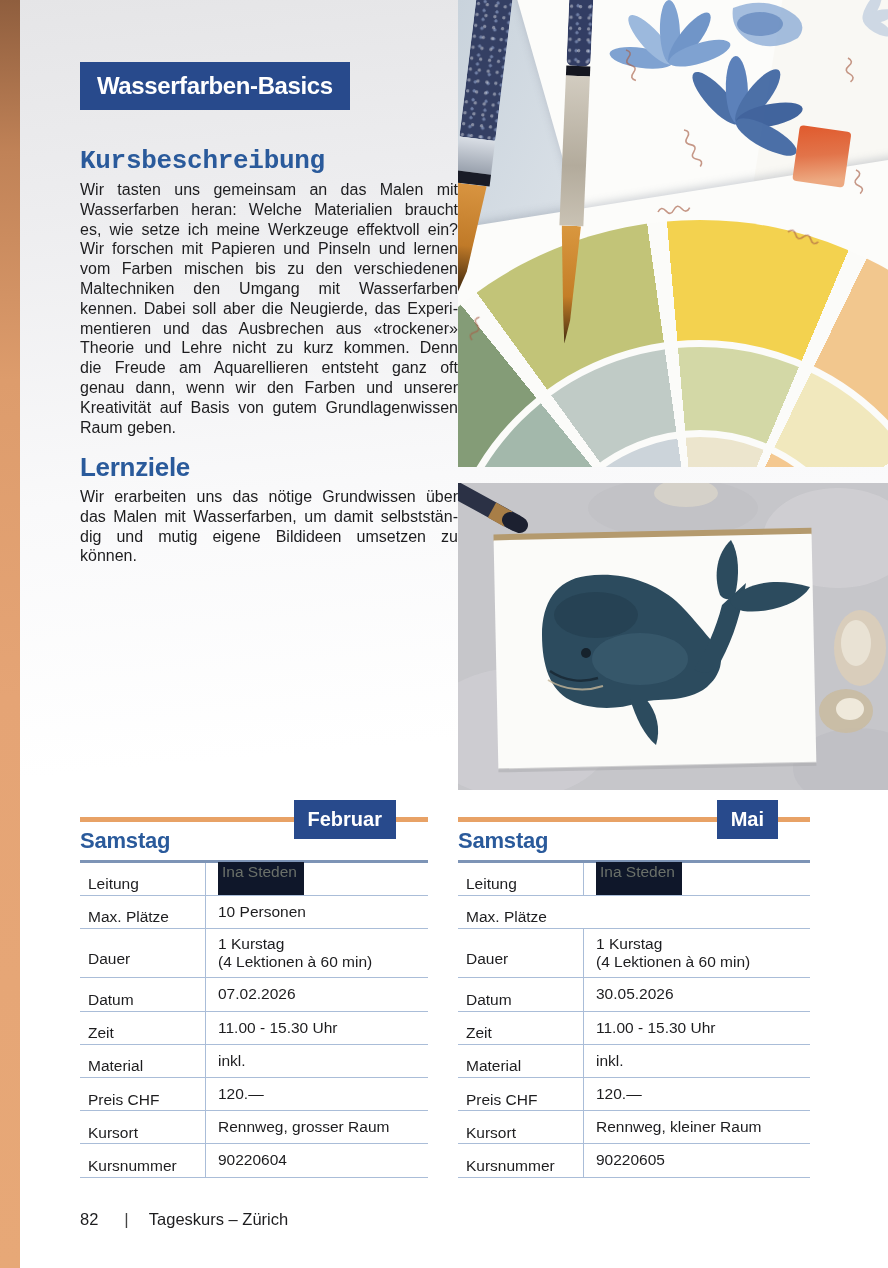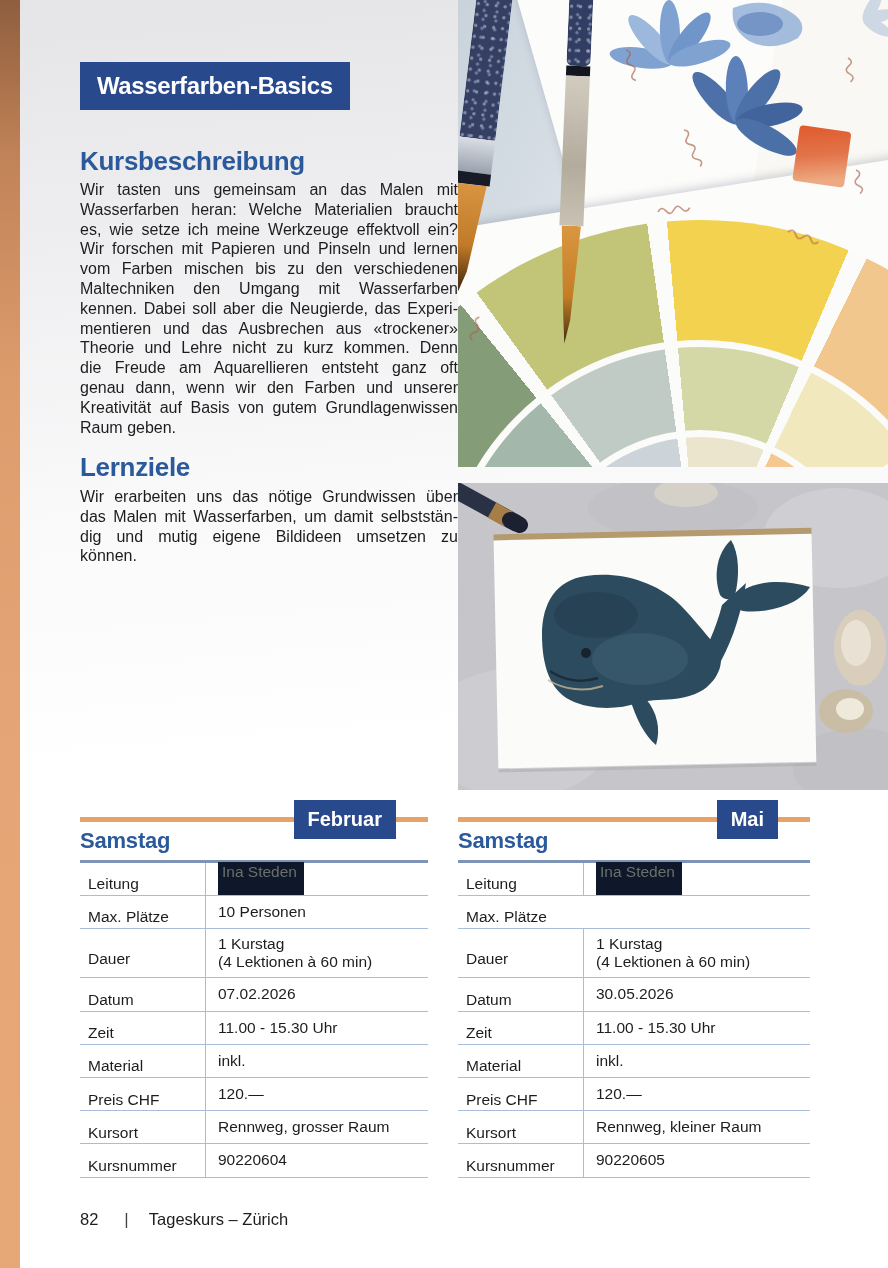--- a/index.html
+++ b/index.html
@@ -78,21 +78,21 @@
   #footer{position:absolute;left:80px;top:1210px;display:flex;align-items:baseline;font-size:16.5px;color:#1d1d1f;}
   .fpipe{margin:0 20px 0 26px;color:#444;font-size:17px;}
 </style>
 </head>
 <body>
 
 <div class="strip"></div>
 
 <div class="banner">Wasserfarben-Basics</div>
 
-<div class="h-blue" style="top:146px;">Kursbeschreibung</div>
+<div class="h-blue" style="top:146px;font-family:Liberation Mono, monospace;">Kursbeschreibung</div>
 <div class="para" style="top:180px;">
     <div class="jline">Wir tasten uns gemeinsam an das Malen mit</div>
     <div class="jline">Wasserfarben heran: Welche Materialien braucht</div>
     <div class="jline">es, wie setze ich meine Werkzeuge effektvoll ein?</div>
     <div class="jline">Wir forschen mit Papieren und Pinseln und lernen</div>
     <div class="jline">vom Farben mischen bis zu den verschiedenen</div>
     <div class="jline">Maltechniken den Umgang mit Wasserfarben</div>
     <div class="jline">kennen. Dabei soll aber die Neugierde, das Experi-</div>
     <div class="jline">mentieren und das Ausbrechen aus «trockener»</div>
     <div class="jline">Theorie und Lehre nicht zu kurz kommen. Denn</div>

